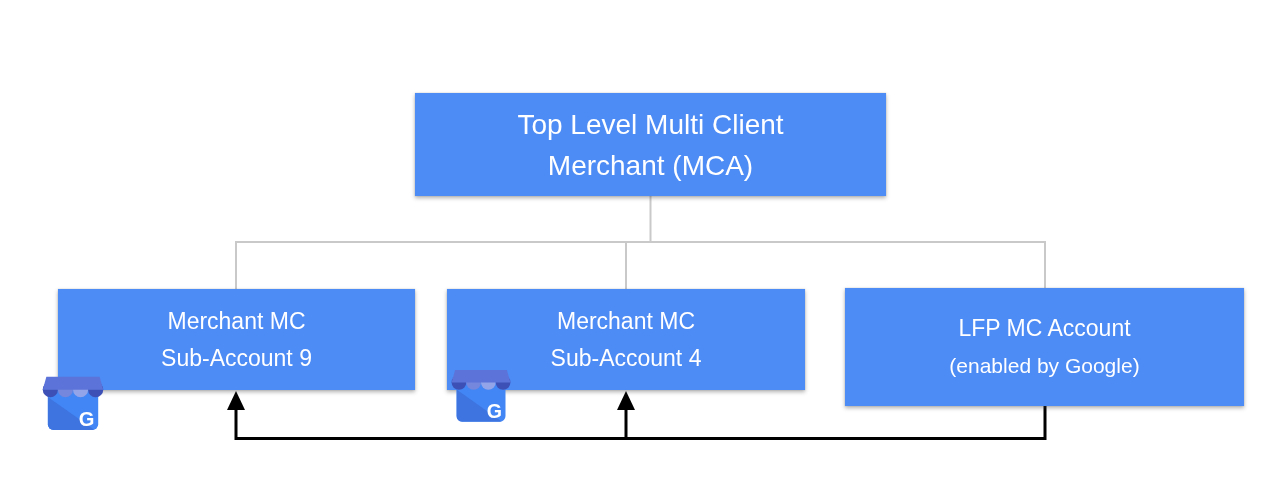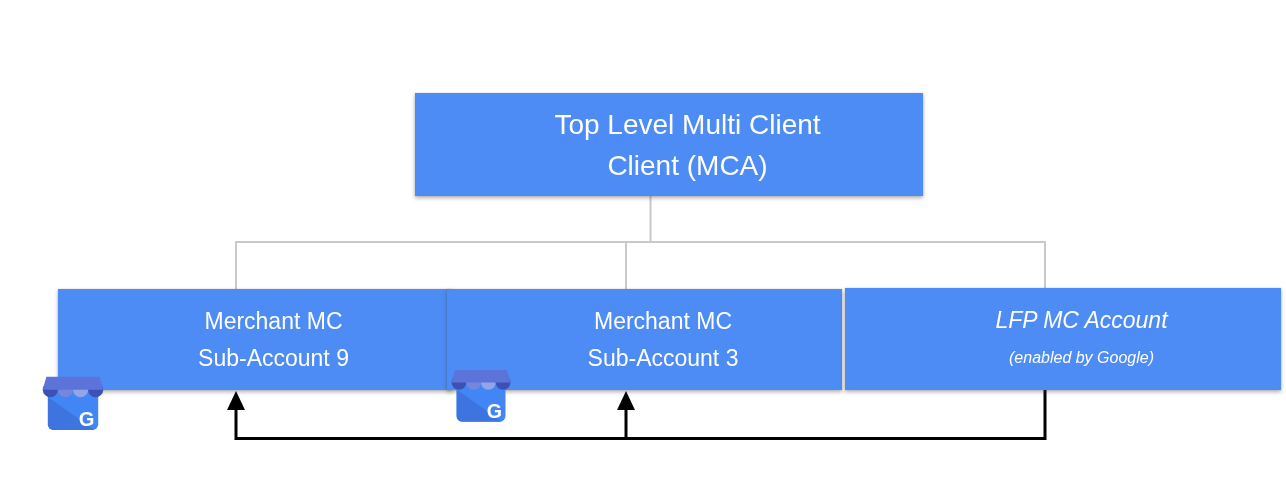--- a/index.html
+++ b/index.html
@@ -41,37 +41,36 @@
     position: absolute;
     background: #4d8bf5;
     color: #ffffff;
     display: flex;
     flex-direction: column;
     align-items: center;
     justify-content: center;
     text-align: center;
     z-index: 1;
     box-shadow: 0 2px 4px rgba(60,60,60,0.40), 0 0 1px rgba(60,60,60,0.25);
-    padding-left: 37px;
   }
   .root-box {
     left: 415px; top: 93px;
     width: 471px; height: 103px;
     font-size: 28px;
     line-height: 41px;
   }
   .sub-box {
     font-size: 23px;
     line-height: 29px;
     gap: 8px;
   }
   .sub-box-1 { left: 58px;  top: 289px; width: 357px; height: 101px; }
   .sub-box-2 { left: 447px; top: 289px; width: 358px; height: 101px; }
-  .sub-box-3 { left: 845px; top: 288px; width: 399px; height: 102px; font-style: italic; }
-  .sub-box-3 .line2 { font-size: 16px; }
+  .sub-box-3 { left: 845px; top: 288px; width: 399px; height: 118px; }
+  .sub-box-3 .line2 { font-size: 21px; }
   .gmb-icon {
     position: absolute;
     z-index: 2;
   }
   .gmb-icon-1 { left: 37px;  top: 368px; width: 72px; height: 65px; }
   .gmb-icon-2 { left: 446px; top: 361px; width: 70px; height: 64px; }
   .gmb-icon svg { width: 100%; height: 100%; display: block; }
 </style>
 </head>
 <body>
@@ -89,31 +88,31 @@
     <g>
       <polyline class="flow-line" points="1045,390 1045,438.5 236,438.5 236,408"></polyline>
       <line class="flow-line" x1="626" y1="438.5" x2="626" y2="408"></line>
       <polygon class="arrowhead" points="236,391 227,410 245,410"></polygon>
       <polygon class="arrowhead" points="626,391 617,410 635,410"></polygon>
     </g>
   </svg>
 
   <div class="node-box root-box">
     <div class="line1">Top Level Multi Client</div>
-    <div class="line2">Client (MCA)</div>
+    <div class="line2">Merchant (MCA)</div>
   </div>
 
   <div class="node-box sub-box sub-box-1">
     <div class="line1">Merchant MC</div>
     <div class="line2">Sub-Account 9</div>
   </div>
 
   <div class="node-box sub-box sub-box-2">
     <div class="line1">Merchant MC</div>
-    <div class="line2">Sub-Account 3</div>
+    <div class="line2">Sub-Account 4</div>
   </div>
 
   <div class="node-box sub-box sub-box-3">
     <div class="line1">LFP MC Account</div>
     <div class="line2">(enabled by Google)</div>
   </div>
 
   <div class="gmb-icon gmb-icon-1">
     <svg viewBox="0 0 100 90" xmlns="http://www.w3.org/2000/svg">
       <defs>

